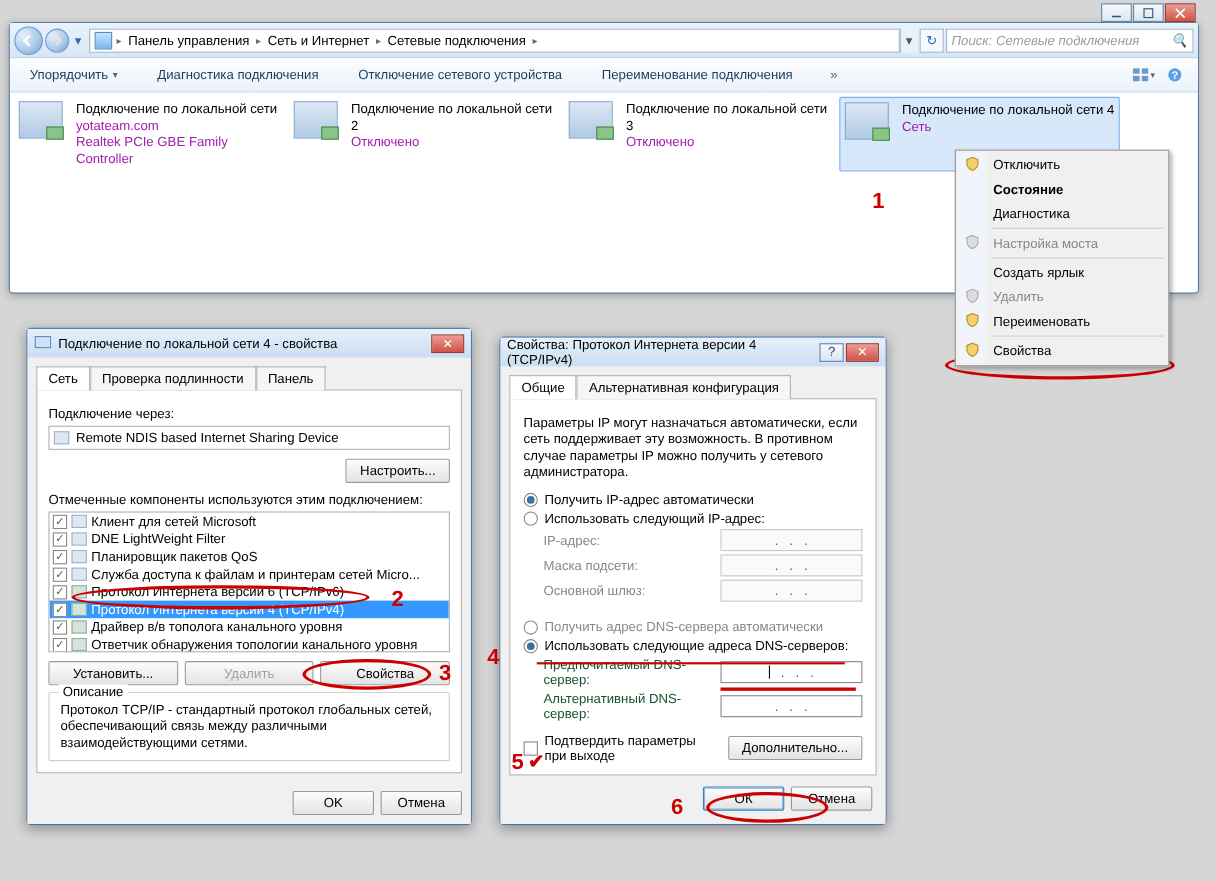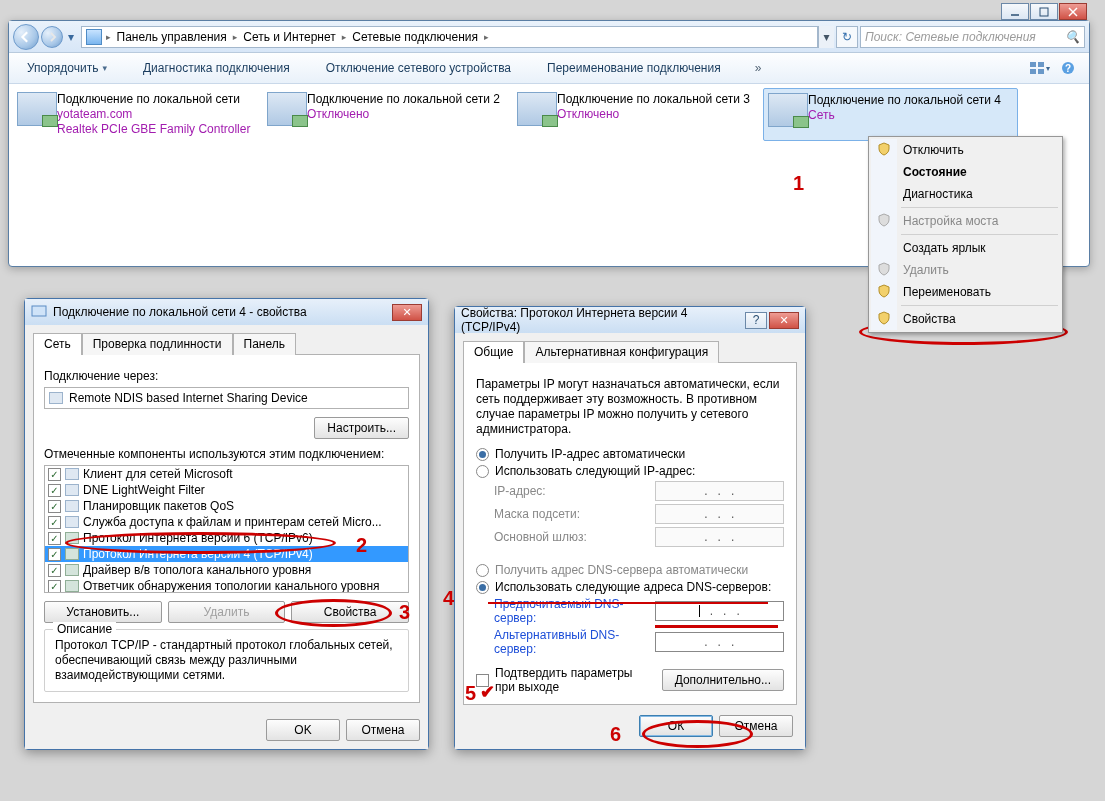--- a/index.html
+++ b/index.html
@@ -24,21 +24,21 @@
   .searchbox { width: 225px; height: 22px; border: 1px solid #a3b7cc; background: #fff; display: flex; align-items: center; padding: 0 4px; color: #9c9c9c; font-style: italic; }
   .searchbox .mag { margin-left: auto; color: #4c76a5; }
   .cmdbar { display: flex; align-items: center; height: 31px; background: linear-gradient(#fdfeff,#e9f1fa); border-bottom: 1px solid #c9d8e9; padding: 0 8px; gap: 16px; }
   .cmd { padding: 4px 10px; color: #1a3c5e; display: flex; align-items: center; gap: 4px; }
   .cmd.arrow::after { content: " ▾"; font-size: 9px; color: #4b6c8e; }
   .cmd-chev { color: #567; padding: 0 8px; }
   .cmd-icons { margin-left: auto; display: flex; gap: 2px; }
   .cmd-iconbtn { width: 26px; height: 22px; border: 1px solid transparent; display: flex; align-items: center; justify-content: center; color: #3d6893; }
   .cmd-iconbtn.drop::after { content: "▾"; font-size: 8px; margin-left: 2px; }
   .content { position: relative; padding: 4px; display: flex; gap: 0; }
-  .conn-tile { width: 250px; padding: 4px; display: flex; gap: 0; }
+  .conn-tile { width: 250px; padding: 4px; display: flex; gap: 12px; }
   .conn-tile.sel { background: #d6e8f9; border: 1px solid #7bb1e8; border-radius: 2px; }
   .conn-icon { width: 40px; height: 34px; background: linear-gradient(#dde8f4,#b0c9e4); border: 1px solid #7fa5cb; position: relative; flex-shrink: 0; }
   .conn-icon::after { content: ""; position: absolute; right: -2px; bottom: -2px; width: 14px; height: 10px; background: #8bc48b; border: 1px solid #4a8a4a; }
   .conn-info { display: flex; flex-direction: column; line-height: 15px; }
   .conn-title { font-weight: normal; }
   .conn-sub { color: #a21caf; }
   .annot { position: absolute; font: bold 20px Arial; color: #cc0000; }
   .annot-oval { position: absolute; border: 3px solid #cc0000; border-radius: 50%/50%; pointer-events: none; }
 
   
@@ -75,21 +75,21 @@
   .groupbox { border: 1px solid #d0d0d0; border-radius: 2px; padding: 8px 10px; margin-top: 6px; position: relative; }
   .groupbox .legend { position: absolute; top: -8px; left: 8px; background: #fff; padding: 0 4px; font-size: 12px; }
   .btnrow { display: flex; gap: 6px; justify-content: flex-end; padding: 8px; background: #f0f0f0; }
 
   
   .radio { width: 13px; height: 13px; border: 1px solid #888; border-radius: 50%; display: inline-flex; align-items: center; justify-content: center; margin-right: 6px; vertical-align: middle; flex-shrink: 0; }
   .radio.on::after { content: ""; width: 7px; height: 7px; background: #3b6ea5; border-radius: 50%; }
   .radiorow { display: flex; align-items: center; margin: 3px 0; }
   .iprow { display: flex; align-items: center; margin: 3px 0 3px 18px; }
   .iprow .lbl { width: 180px; color: #888; }
-  .iprow.active .lbl { color: #1d4ed8; }
+  .iprow.active .lbl { color: #14532d; }
   .ipfield { width: 145px; height: 20px; border: 1px solid #c8c8c8; background: #fafafa; display: flex; align-items: center; justify-content: center; gap: 10px; color: #888; }
   .iprow.active .ipfield { background: #fff; border-color: #888; color: #000; }
   .ipdot { color: #555; }
   .chkrow { display: flex; align-items: center; gap: 6px; margin-top: 10px; }
 
 </style>
 </head>
 <body>
 
 <div class="explorer">

